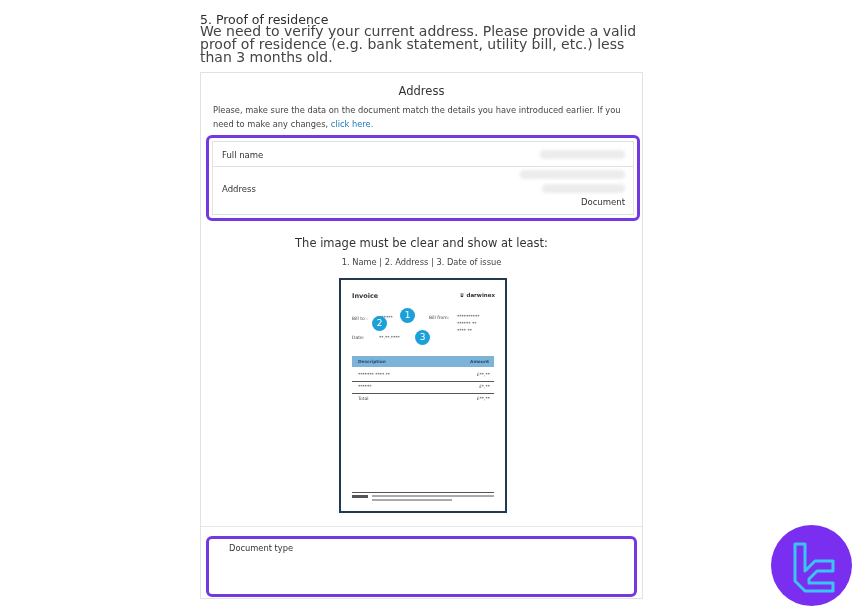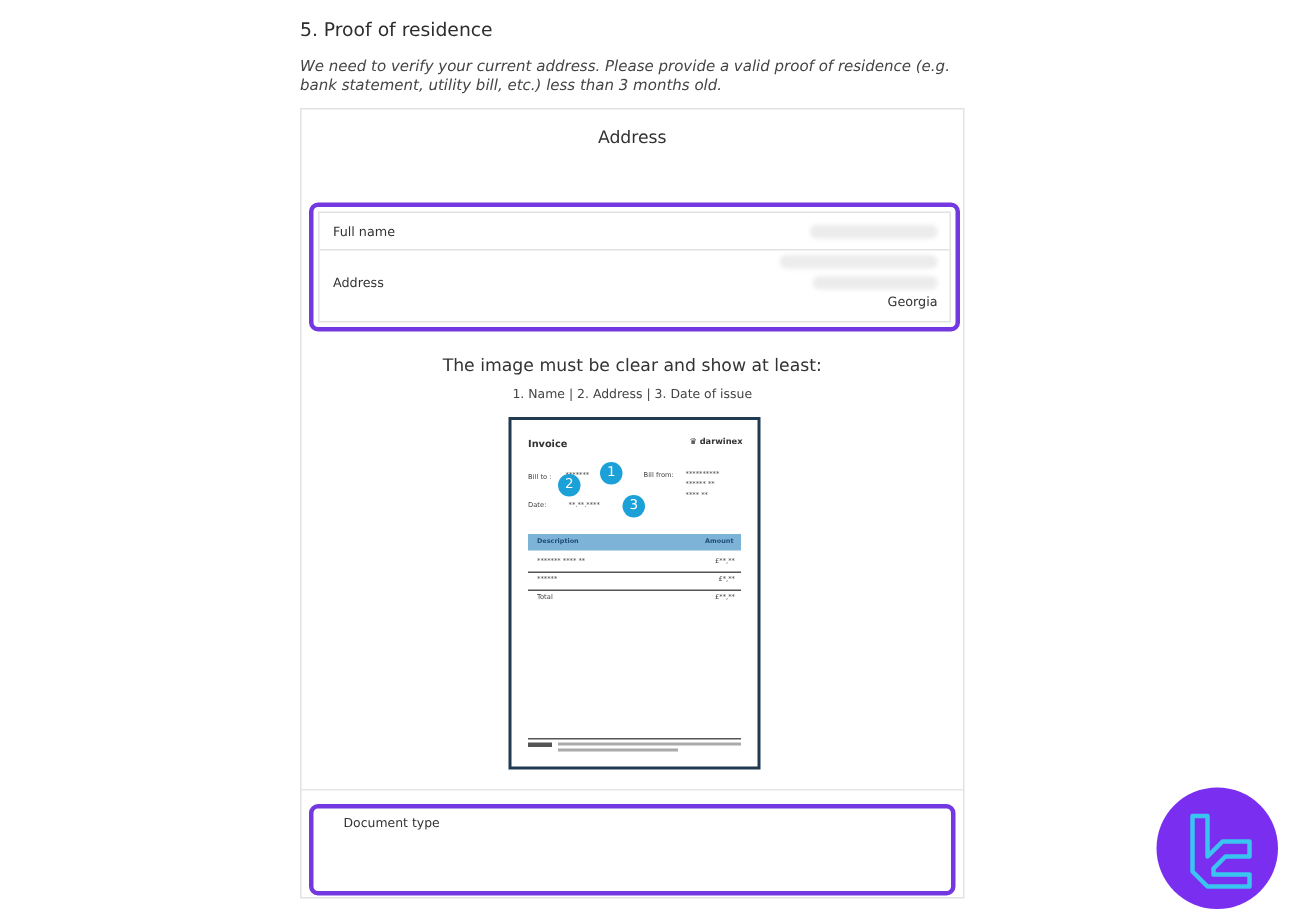--- a/index.html
+++ b/index.html
@@ -1,20 +1,20 @@
 <!DOCTYPE html>
 <html><head>
 <meta charset="utf-8">
 <style>
   * { box-sizing: border-box; margin: 0; padding: 0; }
   html, body { width: 860px; height: 615px; background: #ffffff; overflow: hidden; }
   body { font-family: "DejaVu Sans", sans-serif; color: #333; position: relative; }
 
   .section-title { position: absolute; left: 200px; top: 12px; font-size: 12.5px; color: #2d2d2d; }
-  .section-desc { position: absolute; left: 200px; top: 38px; width: 445px; font-size: 10px; line-height: 13px; color: #444; font-style: italic; }
+  .section-desc { position: absolute; left: 200px; top: 25px; width: 445px; font-size: 14px; line-height: 13px; color: #444; }
 
   .card { position: absolute; left: 200px; top: 72px; width: 443px; height: 527px; border: 1px solid #e2e2e2; background: #fff; }
 
   .card-title { position: absolute; left: 0; top: 11px; width: 100%; text-align: center; font-size: 11.5px; color: #333; }
   .card-note { position: absolute; left: 12px; top: 31px; width: 420px; font-size: 8.3px; line-height: 13.5px; color: #444; }
   .card-note a { color: #1a7bbf; text-decoration: none; }
 
   .hl-box { position: absolute; border: 3px solid #7338e0; border-radius: 6px; }
   .hl-address { left: 5px; top: 62px; width: 434px; height: 86px; }
 
@@ -53,32 +53,35 @@
   .logo { position: absolute; left: 771px; top: 525px; width: 81px; height: 81px; border-radius: 50%; background: #7a2ff0; }
 </style>
 </head>
 <body>
 
 <div class="section-title">5. Proof of residence</div>
 <div class="section-desc">We need to verify your current address. Please provide a valid proof of residence (e.g. bank statement, utility bill, etc.) less than 3 months old.</div>
 
 <div class="card">
   <div class="card-title">Address</div>
+  <div class="card-note">
+    <span>Please, make sure the data on the document match the details you have introduced earlier. If you need to make any changes, </span><a href="#">click here.</a>
+  </div>
 
   <div class="hl-box hl-address">
     <div class="info-table">
       <div class="info-row row-name">
         <span class="info-label">Full name</span>
         <span class="blur" style="right:8px; top:8px; width:85px;"></span>
       </div>
       <div class="info-row row-addr">
         <span class="info-label">Address</span>
         <span class="blur" style="right:8px; top:3px; width:105px;"></span>
         <span class="blur" style="right:8px; top:17px; width:83px;"></span>
-        <span class="georgia">Georgia</span>
+        <span class="georgia">Document</span>
       </div>
     </div>
   </div>
 
   <div class="req-title">The image must be clear and show at least:</div>
   <div class="req-list">1. Name | 2. Address | 3. Date of issue</div>
 
   <div class="invoice">
     <span class="inv-title">Invoice</span>
     <span class="inv-brand"><span>♛ </span><span>darwinex</span></span>

